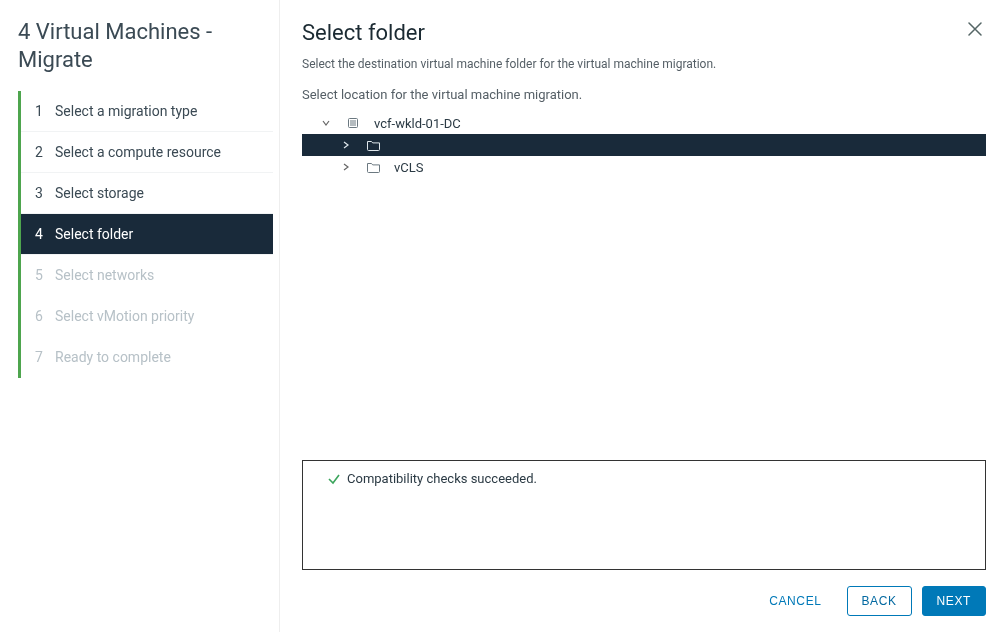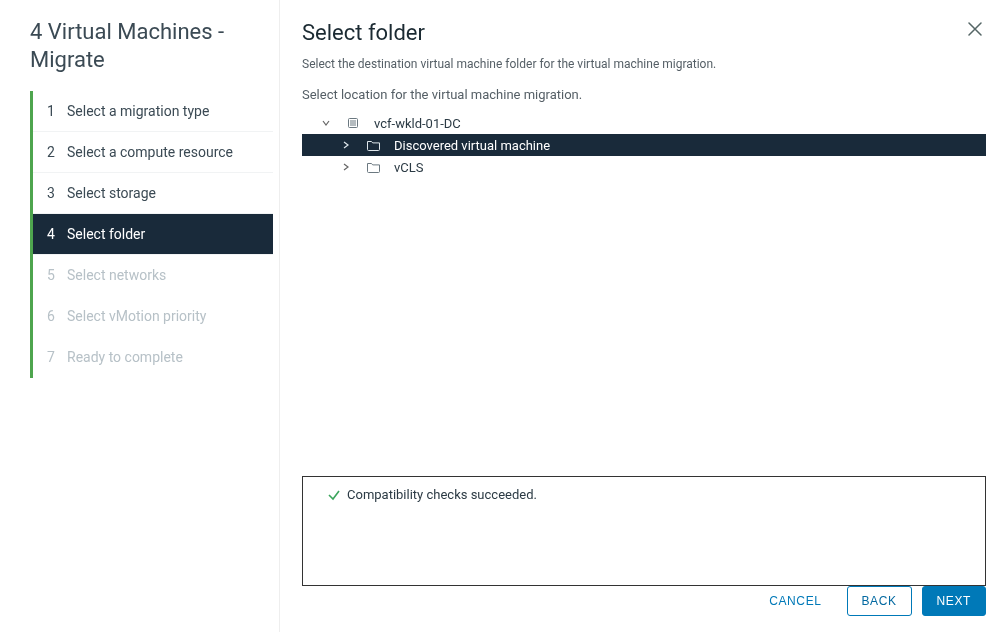--- a/index.html
+++ b/index.html
@@ -1,20 +1,20 @@
 <!DOCTYPE html>
 <html><head>
 <meta charset="utf-8">
 <style>
   * { box-sizing: border-box; margin: 0; padding: 0; }
   html, body { width: 1008px; height: 632px; font-family: -apple-system, BlinkMacSystemFont, "Segoe UI", Roboto, Arial, sans-serif; font-size: 14px; color: #1b2a32; background: #fff; }
   .dialog { width: 1008px; height: 632px; display: flex; flex-direction: row; background: #fff; }
 
   
-  .sidebar { width: 280px; flex: 0 0 280px; padding: 18px 6px 18px 30px; border-right: 1px solid #eee; display: flex; flex-direction: column; }
+  .sidebar { width: 280px; flex: 0 0 280px; padding: 18px 6px 18px 18px; border-right: 1px solid #eee; display: flex; flex-direction: column; }
   .wizard-title { font-size: 22px; font-weight: 400; color: #3b4a54; line-height: 1.25; margin-bottom: 18px; }
   .steps { list-style: none; border-left: 3px solid #4ea54e; }
   .steps li { padding: 12px 10px 12px 14px; font-size: 14px; color: #4a5a64; border-bottom: 1px solid #f1f3f4; display: flex; gap: 10px; align-items: baseline; }
   .steps li .num { min-width: 10px; }
   .steps li.completed { color: #3b4a54; cursor: pointer; }
   .steps li.current { background: #192a3a; color: #fff; }
   .steps li.disabled { color: #b7c1c7; border-bottom-color: transparent; }
   .steps li.disabled + li.disabled { border-top: none; }
 
   
@@ -37,21 +37,21 @@
   .tree-row.level-1 .rest { flex: 1; }
   .tree-row.selected .rest { background: #192a3a; }
   .tree-row .label { padding-left: 2px; }
 
   
   .compat { border: 1px solid #333; margin-top: auto; padding: 10px 24px; min-height: 110px; font-size: 13px; color: #2b3a44; }
   .compat-row { display: flex; align-items: center; gap: 6px; }
   .check { color: #3ba55c; font-size: 14px; }
 
   
-  .footer { display: flex; justify-content: flex-end; align-items: center; gap: 10px; }
+  .footer { display: flex; justify-content: flex-end; align-items: center; gap: 10px; margin-top: 16px; }
   .btn { height: 30px; padding: 0 14px; font-size: 12px; letter-spacing: 0.6px; border: 1px solid transparent; border-radius: 3px; cursor: pointer; display: inline-flex; align-items: center; justify-content: center; }
   .btn-link { background: transparent; color: #0079b8; border-color: transparent; }
   .btn-outline { background: #fff; color: #0369a1; border-color: #0079b8; }
   .btn-primary { background: #0079b8; color: #fff; border-color: #0079b8; }
 
   
   svg { display: block; }
 </style>
 </head>
 <body>
@@ -130,21 +130,20 @@
         <span class="toggle">
           <svg width="8" height="8" viewBox="0 0 8 8">
               <path d="M2 1 L6 4 L2 7" stroke="currentColor" stroke-width="1.2" fill="none"></path>
             </svg>
         </span>
         <span class="icon">
           <svg width="13" height="11" viewBox="0 0 13 11">
               <path d="M0.5 1.5 h4 l1.2 1.4 H12.5 V9.5 a1 1 0 0 1 -1 1 H1.5 a1 1 0 0 1 -1 -1 Z" fill="none" stroke="currentColor" stroke-width="1"></path>
             </svg>
         </span>
-        <span class="label rest">Discovered virtual machine</span>
       </div>
 
       <div class="tree-row level-1">
         <span class="toggle">
           <svg width="8" height="8" viewBox="0 0 8 8">
               <path d="M2 1 L6 4 L2 7" stroke="#666" stroke-width="1.2" fill="none"></path>
             </svg>
         </span>
         <span class="icon">
           <svg width="13" height="11" viewBox="0 0 13 11">

